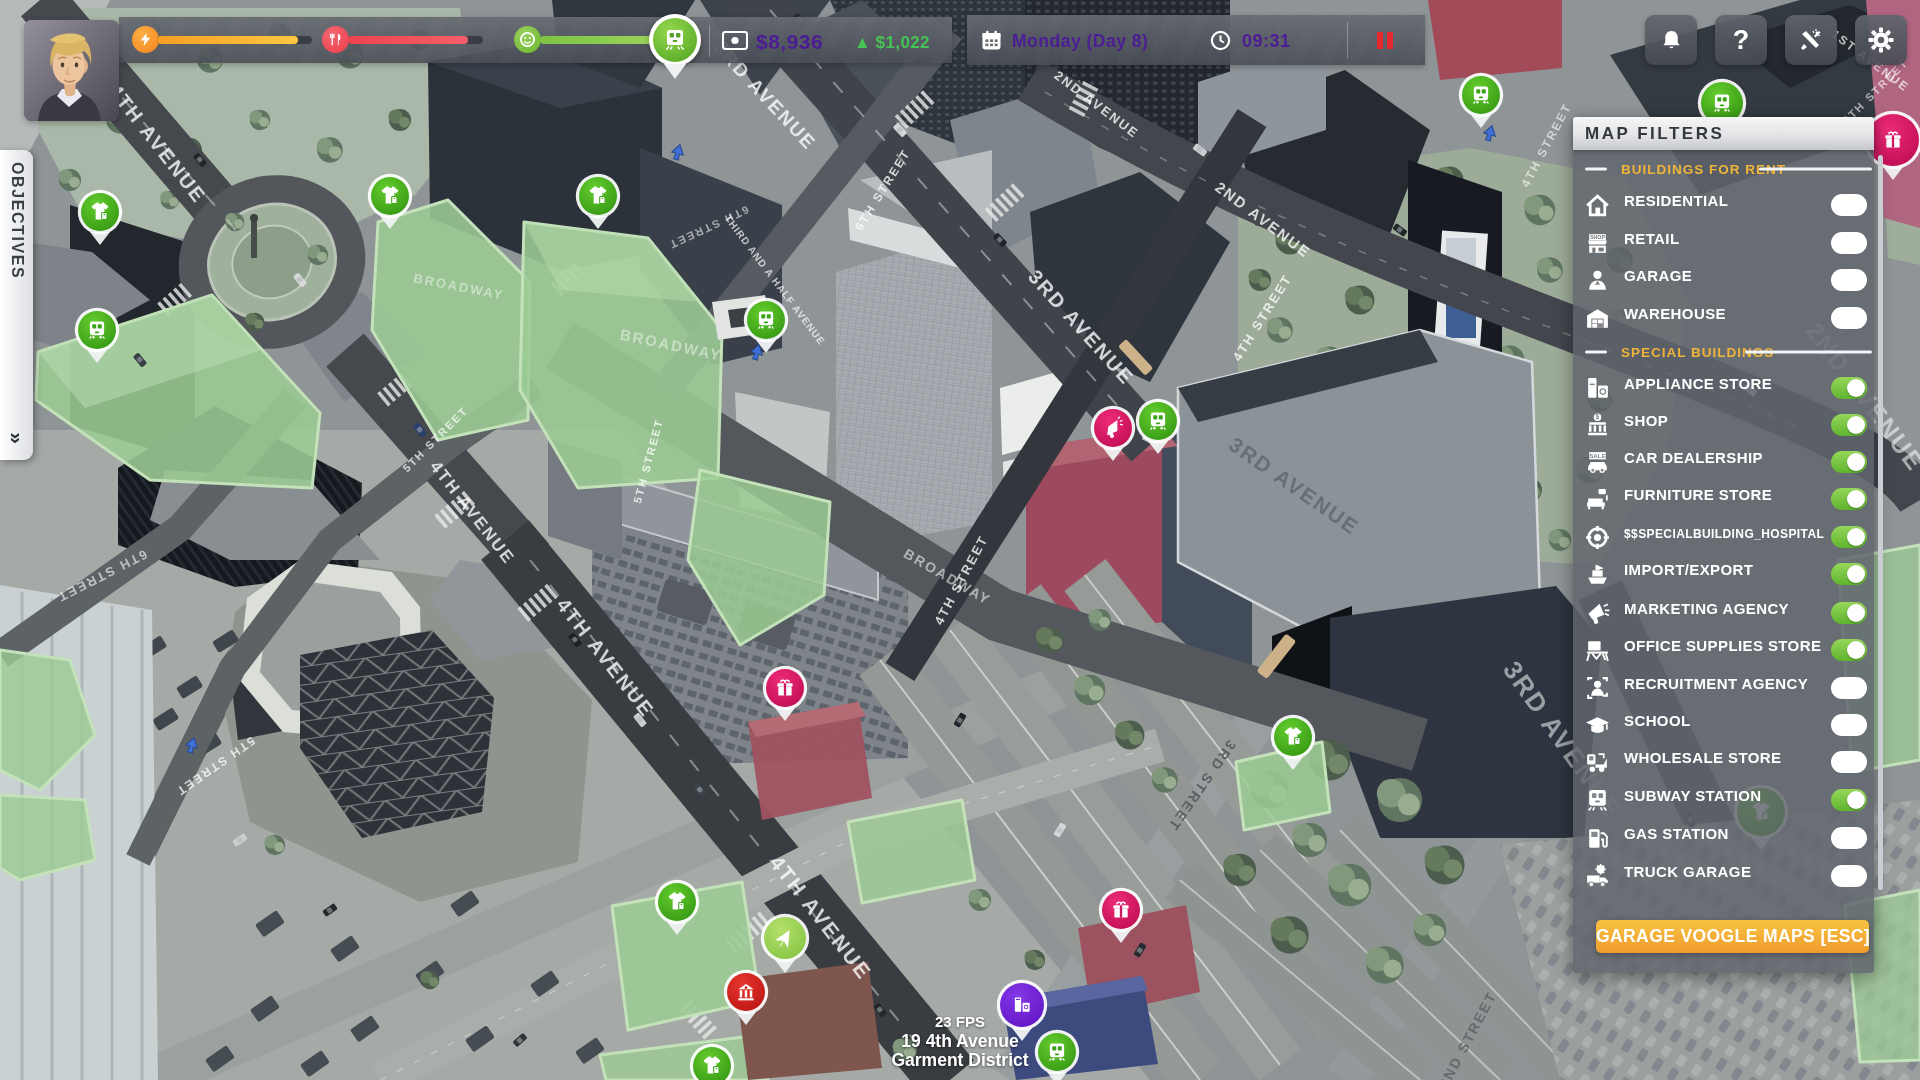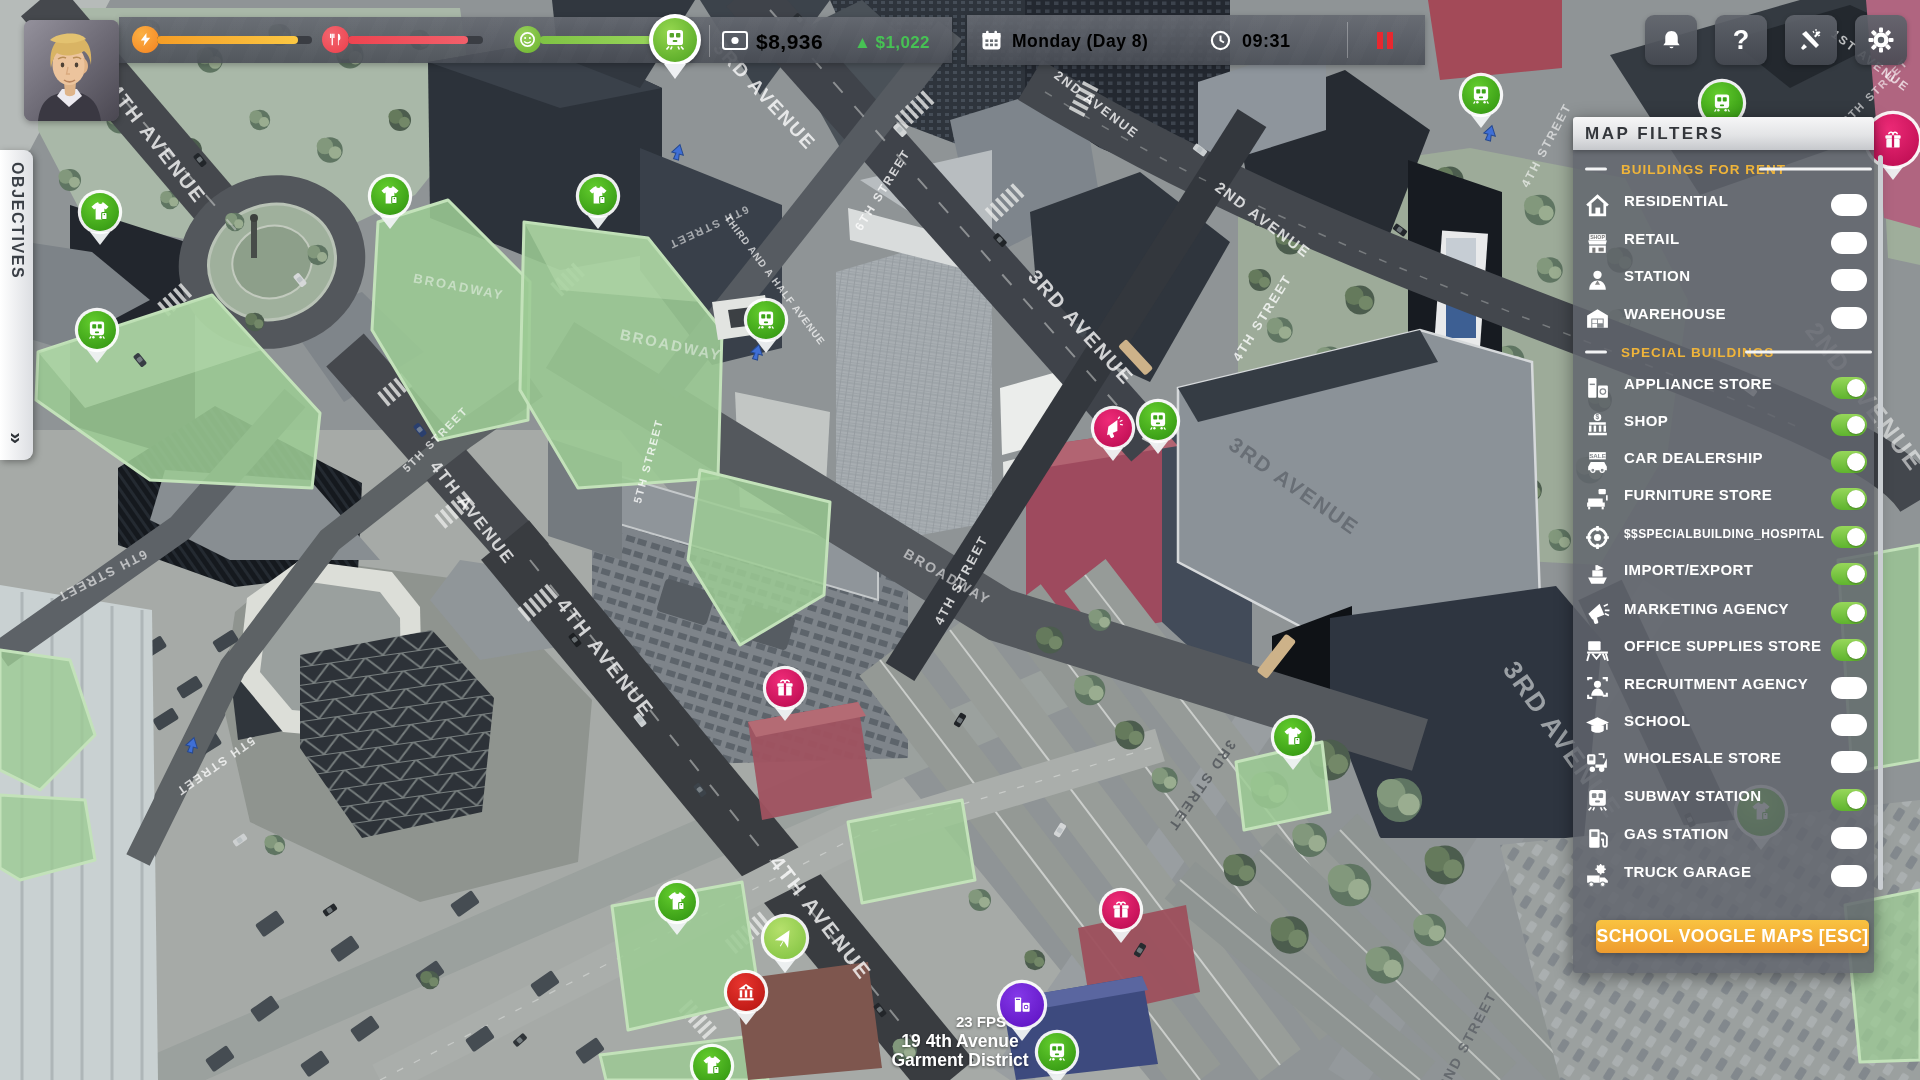--- a/index.html
+++ b/index.html
@@ -6,21 +6,21 @@
 #stage{position:absolute;inset:0;width:1920px;height:1080px;overflow:hidden;}
 #citysvg{position:absolute;left:0;top:0;}
 .hudbar{position:absolute;background:linear-gradient(180deg,rgba(101,105,113,0.93),rgba(73,77,85,0.9));
 box-shadow:0 2px 6px rgba(0,0,0,0.25);}
 .hudbar:after{content:"";position:absolute;inset:0;
 background:repeating-linear-gradient(115deg,rgba(255,255,255,0.012) 0 12px,rgba(255,255,255,0) 12px 26px);}
 .avatar{position:absolute;left:24px;top:20px;width:95px;height:101px;border-radius:8px;
 background:linear-gradient(160deg,#8d8a94,#55525c);overflow:hidden;box-shadow:0 2px 6px rgba(0,0,0,0.3);}
 .seg{position:absolute;border-radius:5px;}
 .circ{position:absolute;border-radius:50%;display:flex;align-items:center;justify-content:center;}
-.money{position:absolute;color:#000000;font-weight:bold;font-size:21px;letter-spacing:0.5px;}
+.money{position:absolute;color:#4c1d95;font-weight:bold;font-size:21px;letter-spacing:0.5px;}
 .gain{position:absolute;color:#47c254;font-weight:bold;font-size:17px;}
 .rbtn{position:absolute;top:15px;width:52px;height:50px;border-radius:9px;
 background:linear-gradient(180deg,rgba(96,100,108,0.92),rgba(70,74,82,0.9));
 display:flex;align-items:center;justify-content:center;box-shadow:0 2px 5px rgba(0,0,0,0.25);}
 #objtab{position:absolute;left:0;top:150px;width:33px;height:310px;border-radius:0 9px 9px 0;
 background:linear-gradient(90deg,#ffffff,#dcdee2);box-shadow:2px 2px 7px rgba(0,0,0,0.35);}
 #objtab .txt{position:absolute;left:50%;top:12px;transform:translateX(-50%);writing-mode:vertical-lr;
 color:#3a3f46;font-weight:bold;font-size:16px;letter-spacing:1.6px;}
 #objtab .chev{position:absolute;left:50%;bottom:10px;transform:translateX(-50%) rotate(90deg);
 color:#2e3338;font-weight:bold;font-size:21px;}
@@ -1328,21 +1328,21 @@
         <span class="ptxt">RETAIL</span>
       </div>
 <div class="tgl" style="left:258px;top:115px"></div>
 
 <div class="prow" style="top:150px">
         <svg class="picon" viewBox="0 0 26 26">
           <circle cx="13" cy="7.5" r="4" fill="#fff"></circle>
           <path d="M5,22 c0,-6 4,-9 8,-9 c4,0 8,3 8,9 Z" fill="#fff"></path>
           <path d="M13,13 l-2.5,4 h5 Z" fill="#888"></path>
         </svg>
-        <span class="ptxt">STATION</span>
+        <span class="ptxt">GARAGE</span>
       </div>
 <div class="tgl" style="left:258px;top:152px"></div>
 
 <div class="prow" style="top:188px">
         <svg class="picon" viewBox="0 0 26 26">
           <path d="M3,22 V10 L13,4 L23,10 V22 Z" fill="#fff"></path>
           <rect x="7" y="13" width="12" height="9" fill="#82878c"></rect>
           <rect x="8" y="14" width="4.6" height="3.6" fill="#fff"></rect>
           <rect x="13.4" y="14" width="4.6" height="3.6" fill="#fff"></rect>
           <rect x="8" y="18.2" width="4.6" height="3.6" fill="#fff"></rect>
@@ -1502,20 +1502,20 @@
           <path d="M15,14 h5 l3,3 v2 h-8 Z" fill="#fff"></path>
           <circle cx="7" cy="20.5" r="2.2" fill="#fff" stroke="#82878c" stroke-width="1"></circle>
           <circle cx="18" cy="20.5" r="2.2" fill="#fff" stroke="#82878c" stroke-width="1"></circle>
         </svg>
         <span class="ptxt">TRUCK GARAGE</span>
       </div>
 <div class="tgl" style="left:258px;top:748px"></div>
 
 <div id="scrollbar"></div>
 
-<div id="closebtn">SCHOOL VOOGLE MAPS [ESC]</div>
+<div id="closebtn">GARAGE VOOGLE MAPS [ESC]</div>
 </div>
 
 
-<div class="btext" style="left:881px;top:1013px;width:200px;font-size:15px;">23 FPS</div>
+<div class="btext" style="left:860px;top:1013px;width:200px;font-size:15px;">23 FPS</div>
 
 <div class="btext" style="left:810px;top:1032px;width:300px;font-size:17.5px;line-height:19px;">19 4th Avenue<br>Garment District</div>
 </div>
 
 </body></html>

